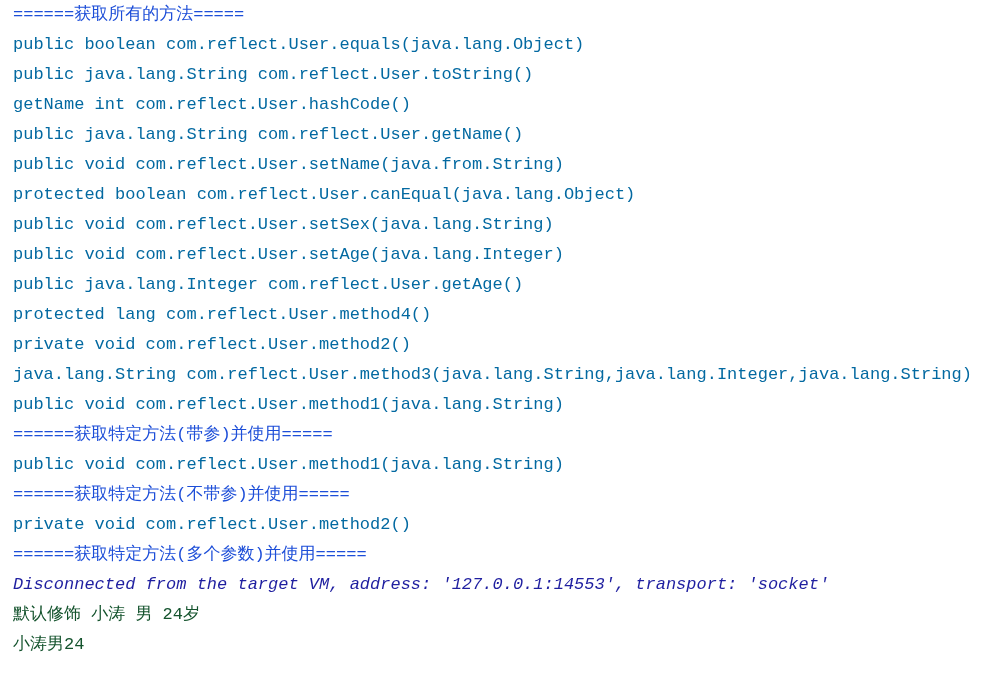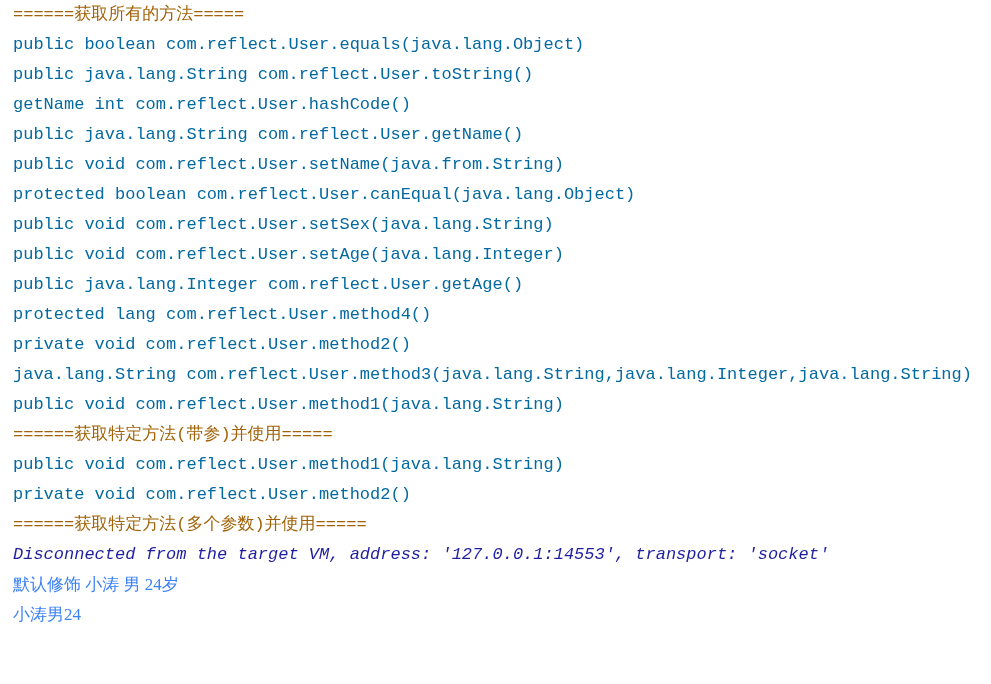--- a/index.html
+++ b/index.html
@@ -21,23 +21,23 @@
       font-family: "Liberation Mono", "DejaVu Sans Mono", monospace;
       font-size: 17px;
       letter-spacing: 0px;
     }
     .line {
       height: 30px;
       line-height: 30px;
       white-space: pre;
       color: #0369a1;
     }
-    .line.header { color: #a16207; }
+    .line.header { color: #1d4ed8; }
     .line.info { color: #1f1fa0; font-style: italic; }
-    .line.output { color: #3b82f6; font-family: Liberation Serif, serif; }
+    .line.output { color: #14532d; }
   </style>
 </head>
 <body>
 
 <div id="console">
   <div class="line header">======获取所有的方法=====</div>
   <div class="line">public boolean com.reflect.User.equals(java.lang.Object)</div>
   <div class="line">public java.lang.String com.reflect.User.toString()</div>
   <div class="line">getName int com.reflect.User.hashCode()</div>
   <div class="line">public java.lang.String com.reflect.User.getName()</div>
@@ -45,18 +45,19 @@
   <div class="line">protected boolean com.reflect.User.canEqual(java.lang.Object)</div>
   <div class="line">public void com.reflect.User.setSex(java.lang.String)</div>
   <div class="line">public void com.reflect.User.setAge(java.lang.Integer)</div>
   <div class="line">public java.lang.Integer com.reflect.User.getAge()</div>
   <div class="line">protected lang com.reflect.User.method4()</div>
   <div class="line">private void com.reflect.User.method2()</div>
   <div class="line">java.lang.String com.reflect.User.method3(java.lang.String,java.lang.Integer,java.lang.String)</div>
   <div class="line">public void com.reflect.User.method1(java.lang.String)</div>
   <div class="line header">======获取特定方法(带参)并使用=====</div>
   <div class="line">public void com.reflect.User.method1(java.lang.String)</div>
+  <div class="line header">======获取特定方法(不带参)并使用=====</div>
   <div class="line">private void com.reflect.User.method2()</div>
   <div class="line header">======获取特定方法(多个参数)并使用=====</div>
   <div class="line info">Disconnected from the target VM, address: '127.0.0.1:14553', transport: 'socket'</div>
   <div class="line output">默认修饰 小涛 男 24岁</div>
   <div class="line output">小涛男24</div>
 </div>
 
 </body></html>

